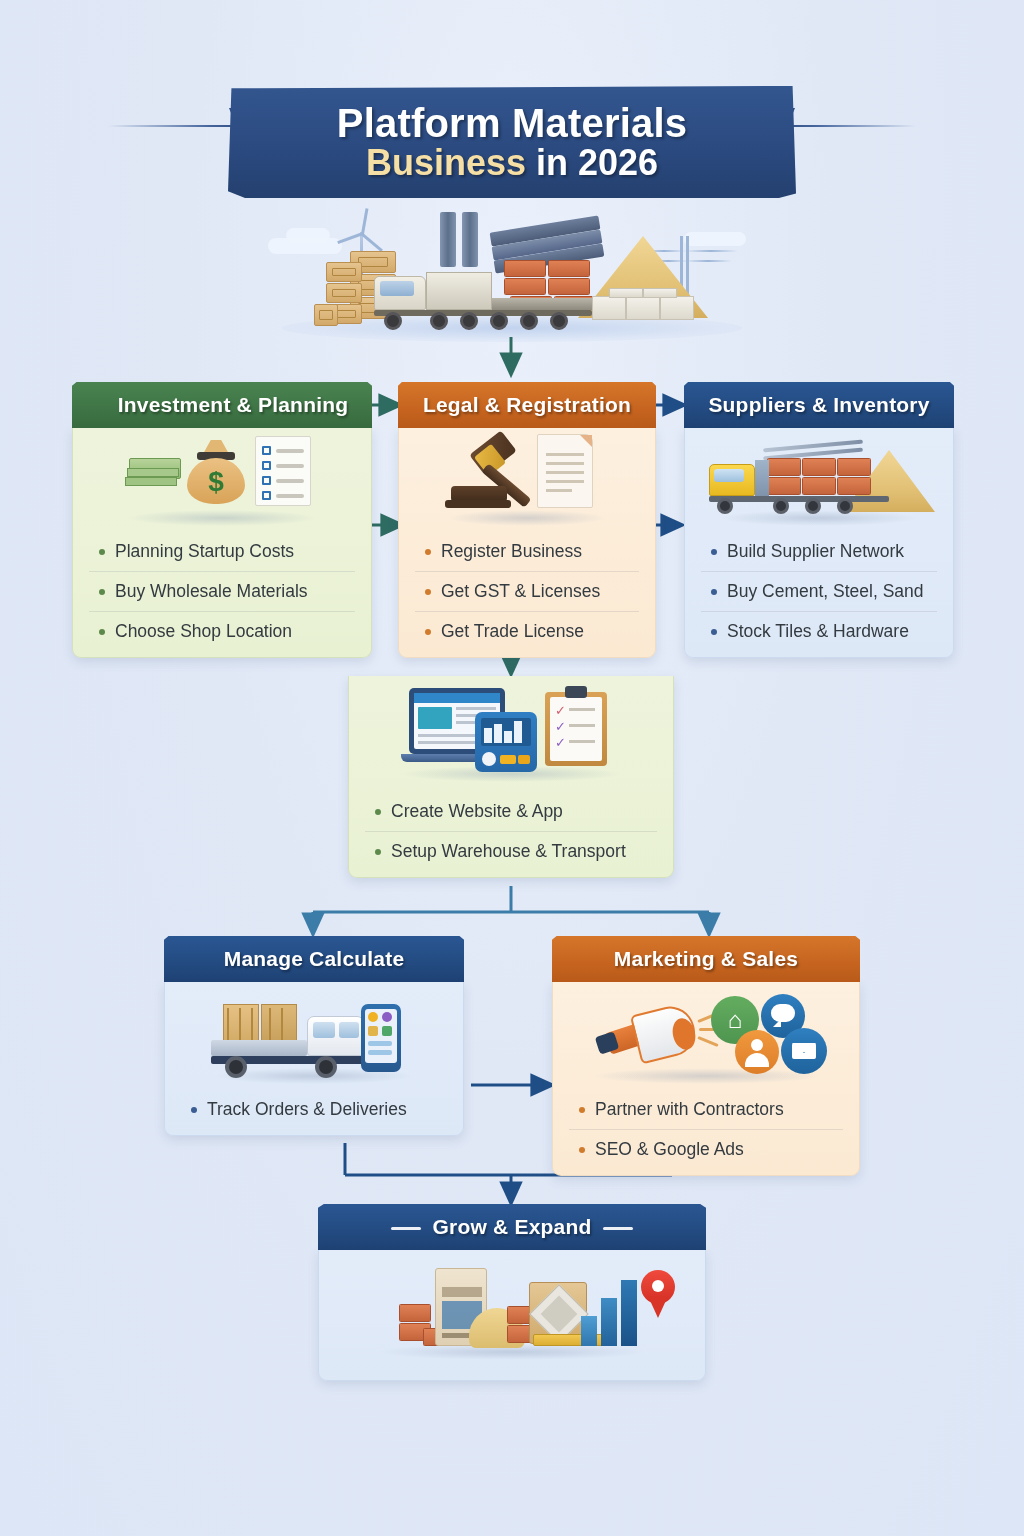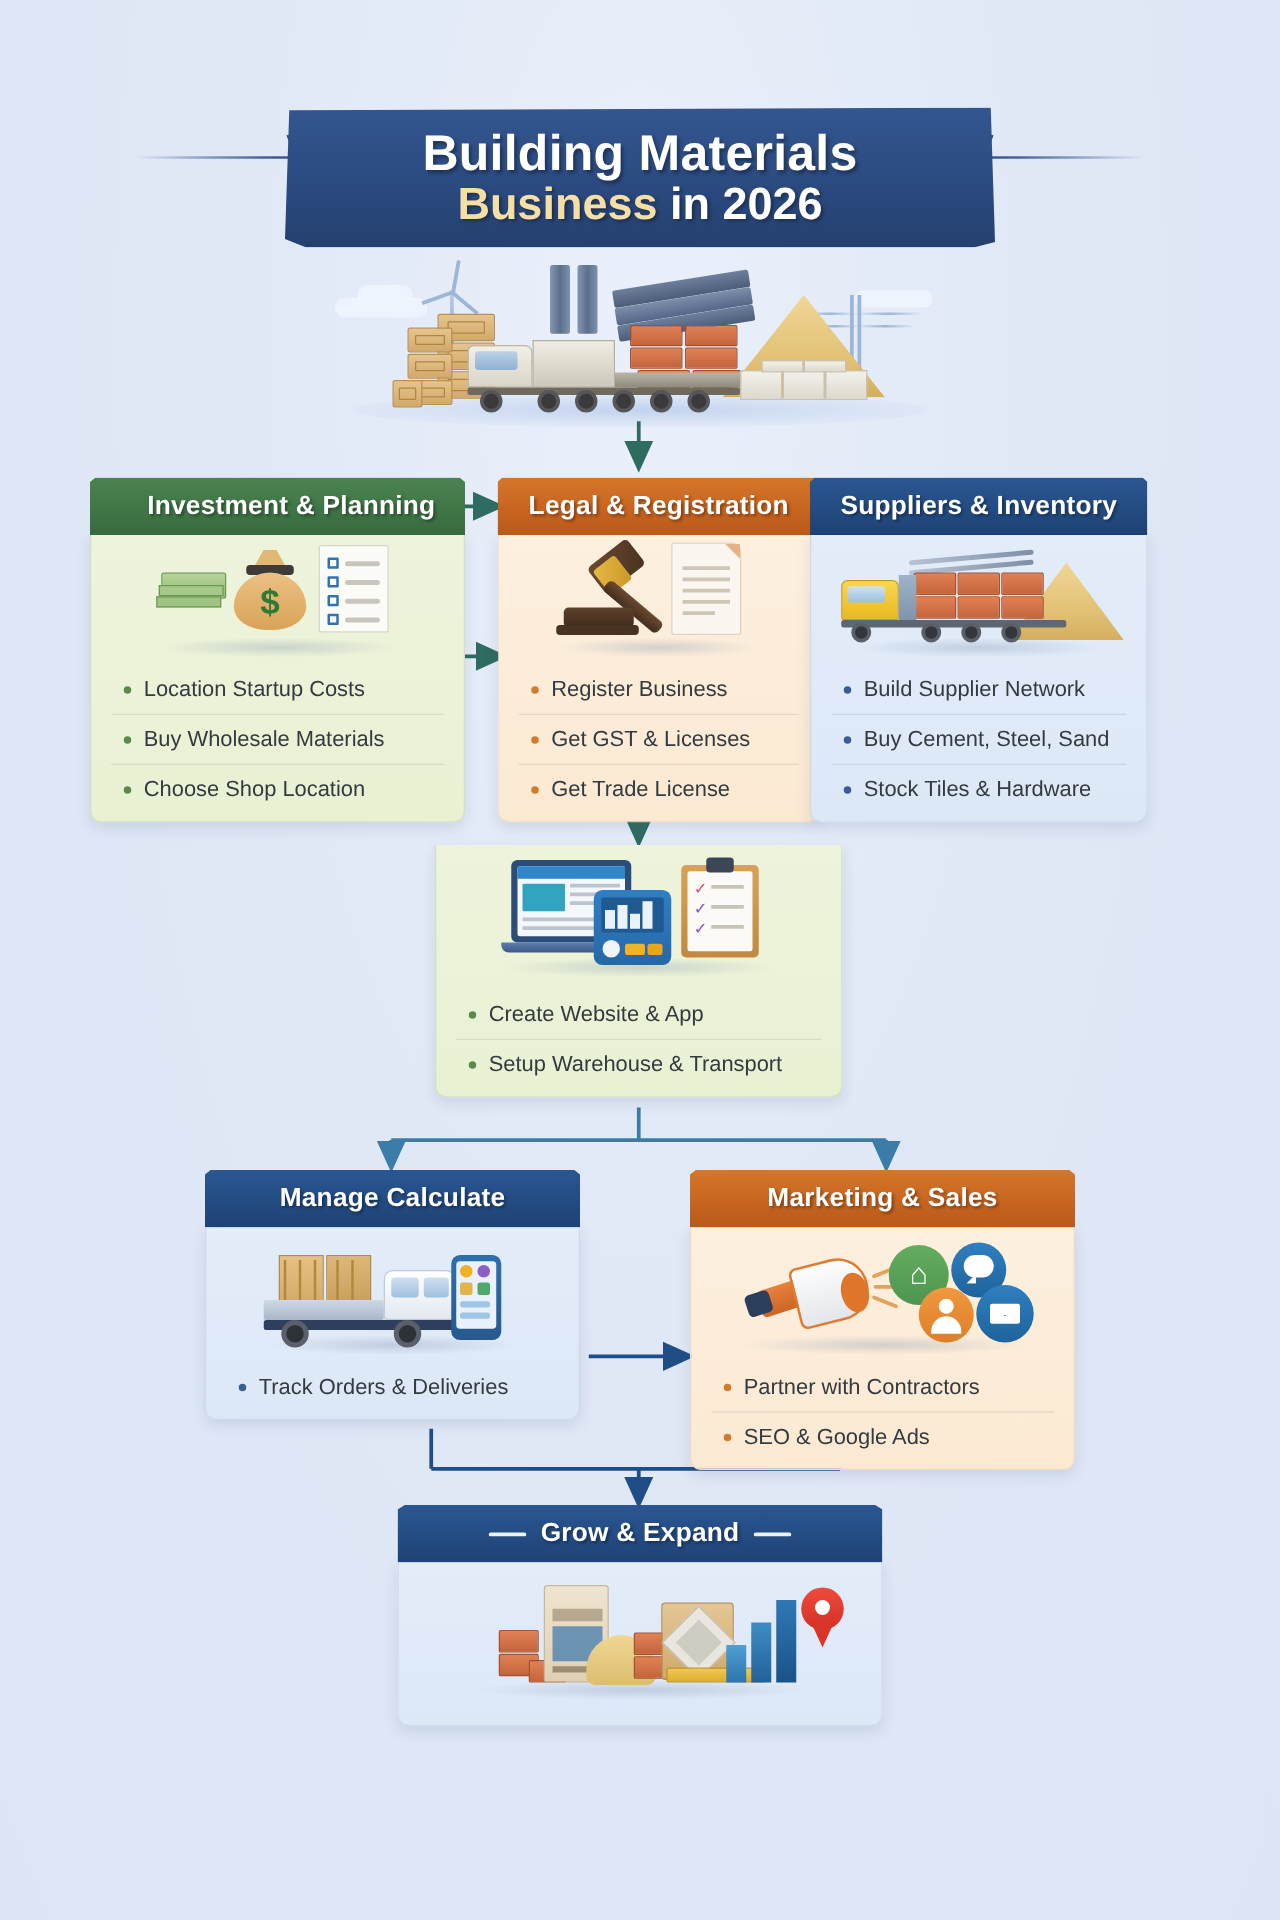--- a/index.html
+++ b/index.html
@@ -155,21 +155,21 @@
 <body>
 
 <div id="page">
 
   <div class="banner-wrap">
     <div class="banner-line left"></div>
     <div class="banner-line right"></div>
     <div class="banner-tail l"></div>
     <div class="banner-tail r"></div>
     <div class="banner-main">
-      <div class="banner-title-1">Building Materials</div>
+      <div class="banner-title-1">Platform Materials</div>
       <div class="banner-title-2">
         <span class="hl">Business</span><span class="wh"> in 2026</span>
       </div>
     </div>
   </div>
 
   <div class="hero">
     <div class="hero-ground"></div>
 
     <div class="cloud" style="left:6px;top:42px;width:74px;height:16px;"></div>
@@ -301,21 +301,21 @@
           <div style="position:absolute;left:20px;top:27px;width:28px;height:4px;background:#c9c6bd;border-radius:2px;"></div>
           <div style="position:absolute;left:6px;top:39px;width:9px;height:9px;border:2px solid #2f73b5;border-radius:1px;"></div>
           <div style="position:absolute;left:20px;top:42px;width:28px;height:4px;background:#c9c6bd;border-radius:2px;"></div>
           <div style="position:absolute;left:6px;top:54px;width:9px;height:9px;border:2px solid #2f73b5;border-radius:1px;"></div>
           <div style="position:absolute;left:20px;top:57px;width:28px;height:4px;background:#c9c6bd;border-radius:2px;"></div>
         </div>
       </div>
       <ul class="items">
         <li>
             <span class="bullet green"></span>
-            <span>Location Startup Costs</span>
+            <span>Planning Startup Costs</span>
           </li>
         <li>
             <span class="bullet green"></span>
             <span>Buy Wholesale Materials</span>
           </li>
         <li>
             <span class="bullet green"></span>
             <span>Choose Shop Location</span>
           </li>
       </ul>
@@ -357,21 +357,21 @@
             <span>Get GST &amp; Licenses</span>
           </li>
         <li>
             <span class="bullet orange"></span>
             <span>Get Trade License</span>
           </li>
       </ul>
     </div>
   </div>
 
-  <div class="card" style="left:648px;top:382px;width:270px;">
+  <div class="card" style="left:684px;top:382px;width:270px;">
     <div class="card-head blue">
       <span class="card-head-title">Suppliers &amp; Inventory</span>
     </div>
     <div class="card-body blue">
       <div class="art" style="height:104px;">
         <div class="art-shadow" style="width:200px;"></div>
 
         <div class="sandpile" style="left:158px;top:22px;width:92px;height:62px;"></div>
 
         <div style="position:absolute;left:78px;top:16px;width:100px;height:4px;background:linear-gradient(90deg,#b8c4d4,#7e8ea5);transform:rotate(-5deg);border-radius:2px;"></div>

